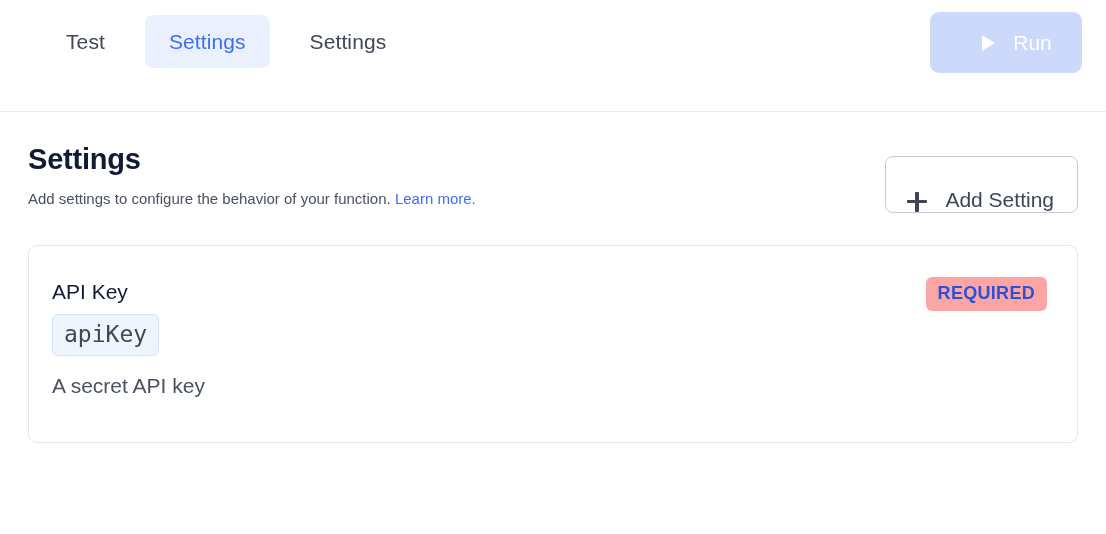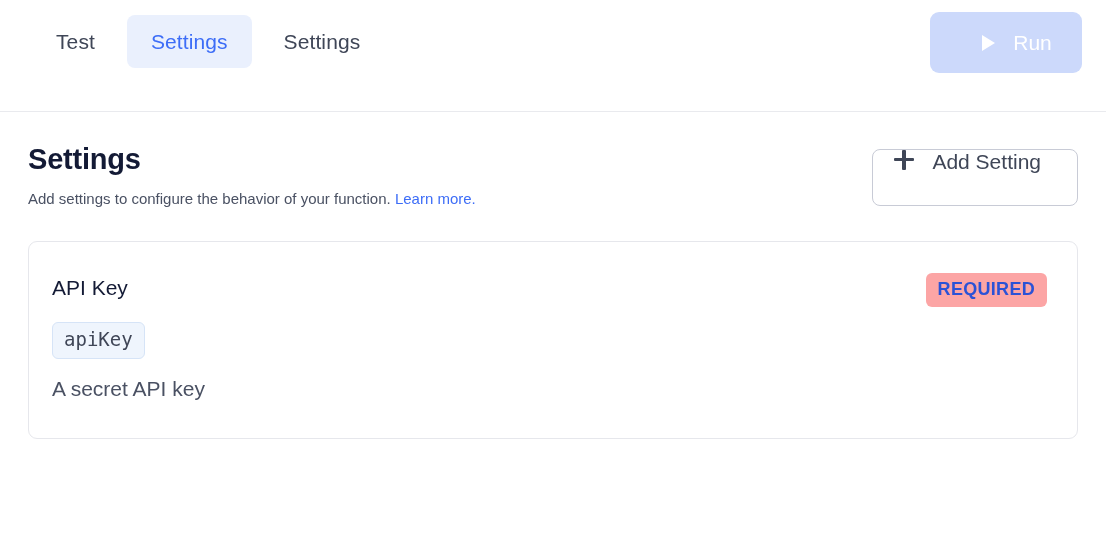--- a/index.html
+++ b/index.html
@@ -23,25 +23,25 @@
   
   .topbar {
     position: relative;
     height: 112px;
     border-bottom: 1px solid #e9eaee;
     background: #ffffff;
   }
 
   .tabs {
     position: absolute;
-    left: 32px;
+    left: 42px;
     top: 15px;
     display: flex;
     align-items: center;
-    gap: 8px;
+    gap: 16px;
   }
 
   .tab {
     display: flex;
     align-items: center;
     justify-content: center;
     height: 53px;
     padding: 0 24px;
     border-radius: 8px;
     font-size: 21px;
@@ -120,25 +120,25 @@
     max-width: 600px;
   }
 
   .learn-more {
     color: #3d6df7;
     text-decoration: none;
     cursor: pointer;
   }
 
   .add-setting-button {
-    margin-top: 7px;
+    margin-top: 14px;
     height: 57px;
-    padding: 0 36px 0 21px;
-    display: flex;
-    align-items: flex-start;
+    padding: 0 23px 0 21px;
+    display: flex;
+    align-items: flex-end;
     gap: 18px;
     border: 1px solid #c8cbd6;
     border-radius: 8px;
     background: #ffffff;
     font-size: 21px;
     color: #3f4657;
     font-family: "Liberation Sans", sans-serif;
     cursor: pointer;
     white-space: nowrap;
   }
@@ -172,27 +172,27 @@
   }
 
   .setting-name {
     font-size: 21px;
     color: #131a35;
     line-height: 1.2;
   }
 
   .code-chip {
     display: inline-block;
-    margin-top: 22px;
+    margin-top: 10px;
     padding: 5px 11px 6px;
     border: 1px solid #d6e4f7;
     border-radius: 6px;
     background: #eff5fd;
     font-family: "DejaVu Sans Mono", monospace;
-    font-size: 19px;
+    font-size: 23px;
     color: #3f4657;
     line-height: 1.25;
   }
 
   .setting-desc {
     margin-top: 16px;
     font-size: 21px;
     color: #4a5163;
     line-height: 1.3;
   }

